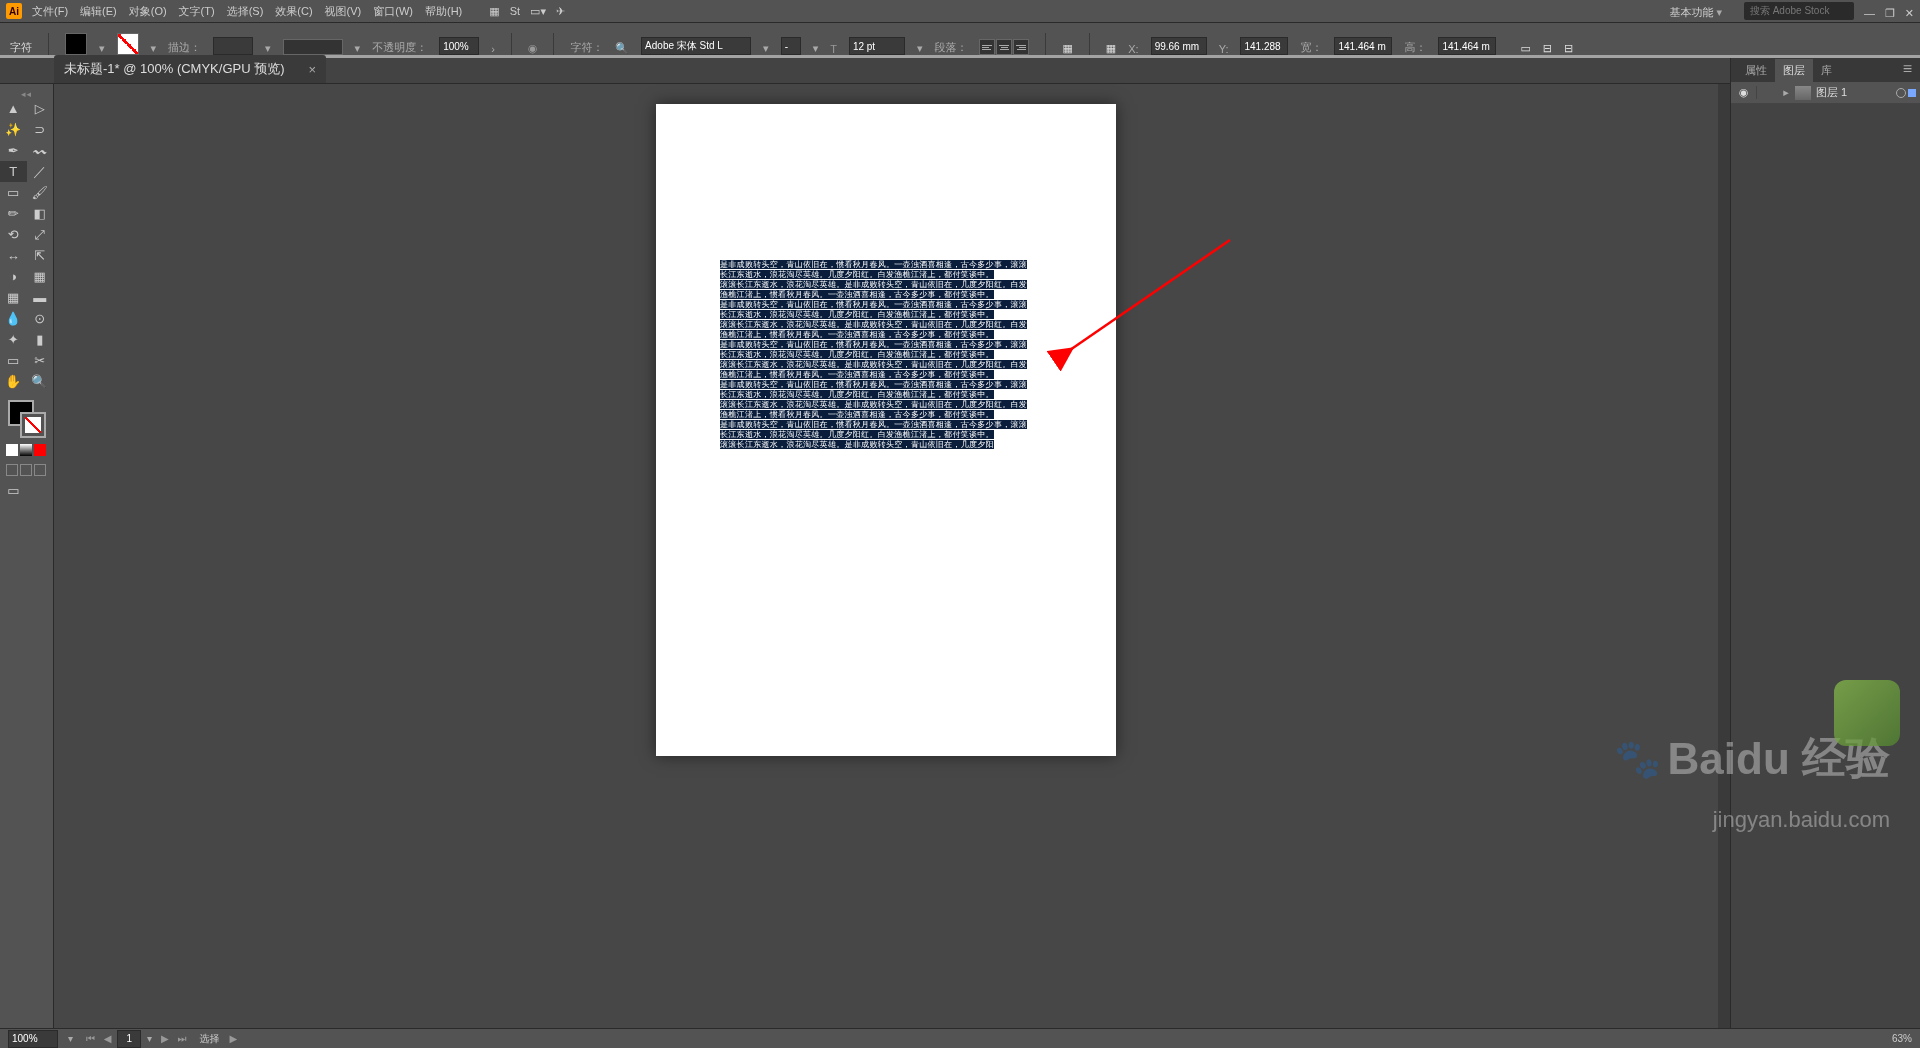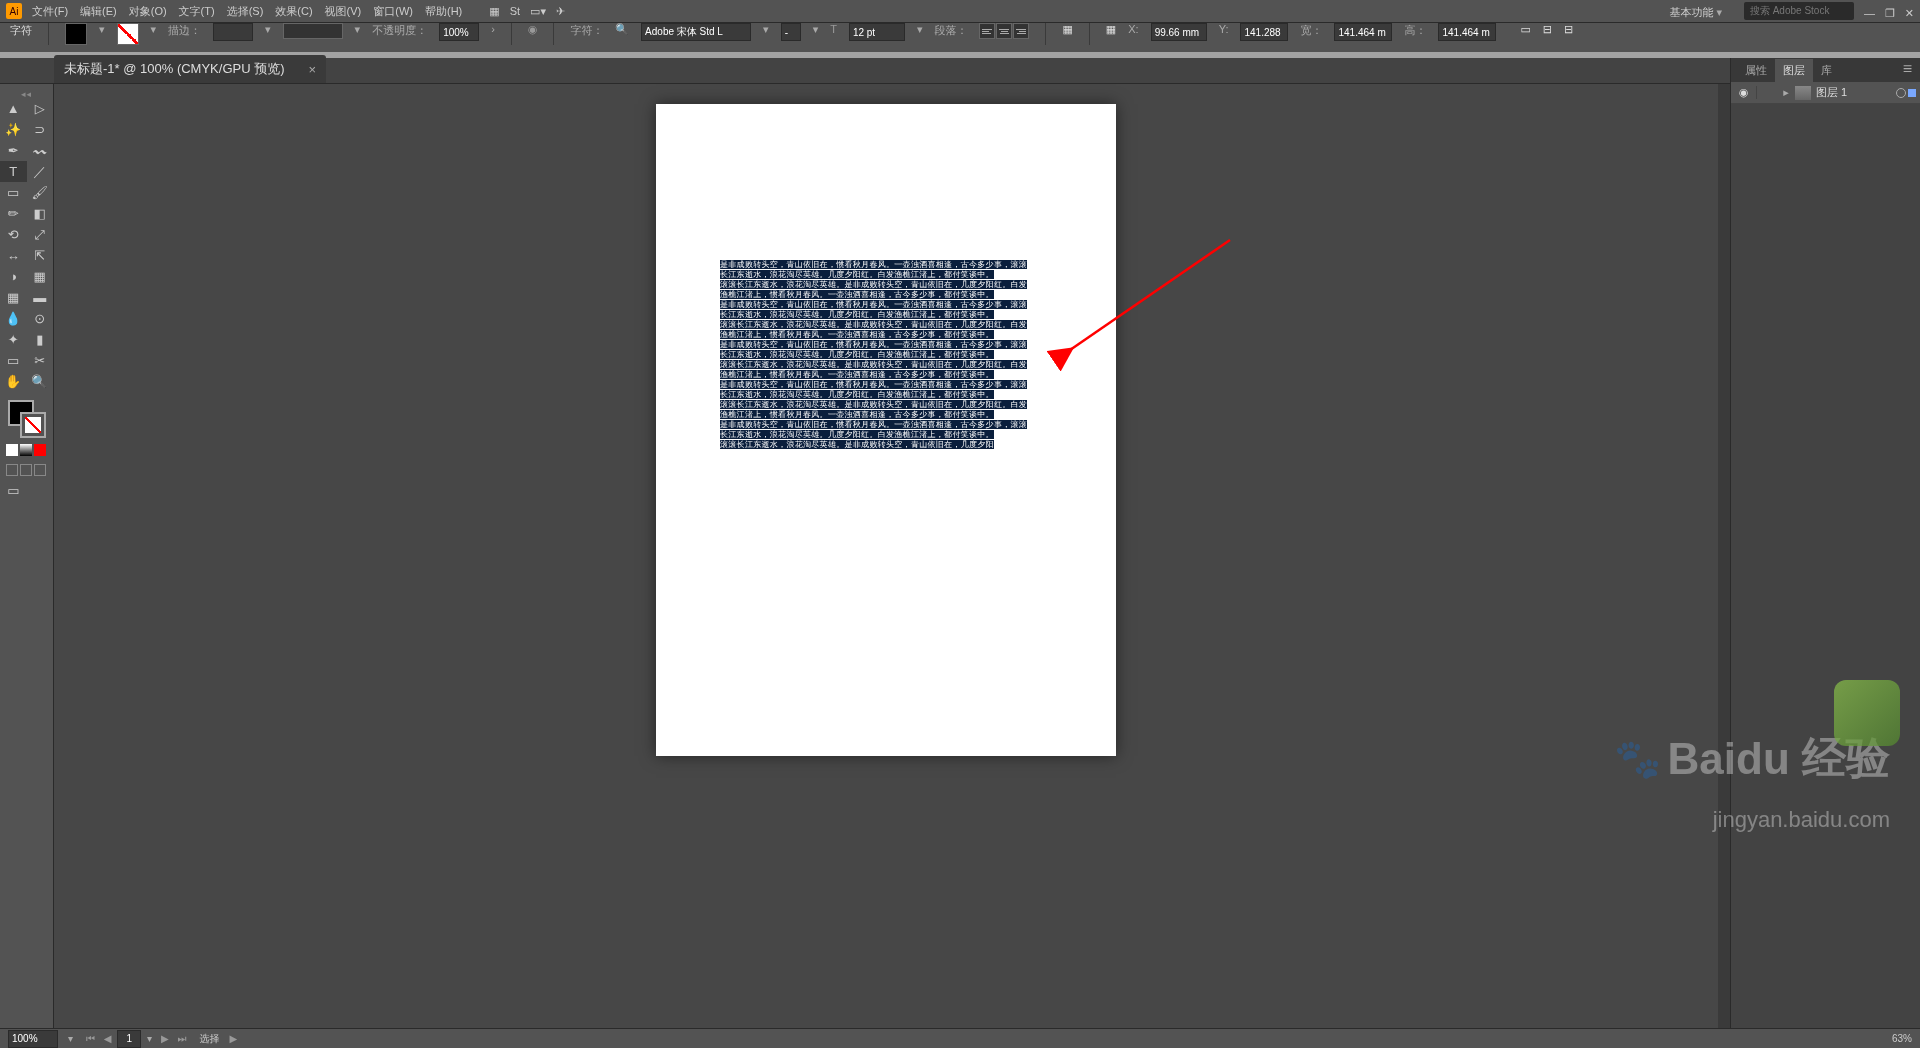--- a/index.html
+++ b/index.html
@@ -1,26 +1,26 @@
 <!DOCTYPE html>
 <html><head>
 <meta charset="utf-8">
 <style>
 *{box-sizing:border-box;margin:0;padding:0;font-family:"Microsoft YaHei",sans-serif;user-select:none}
 body{background:#434343;width:1920px;height:1048px;overflow:hidden;position:relative}
 .menubar{height:22px;background:#535353;display:flex;align-items:center;padding:0 6px;color:#ccc;font-size:11px}
-.ai-logo{width:16px;height:16px;background:#ff9a00;color:#330000;display:flex;align-items:center;justify-content:center;font-weight:normal;font-size:10px;border-radius:2px;margin-right:10px}
+.ai-logo{width:16px;height:16px;background:#ff9a00;color:#330000;display:flex;align-items:center;justify-content:center;font-weight:bold;font-size:10px;border-radius:2px;margin-right:10px}
 .menubar .mi{margin-right:12px;cursor:pointer}
 .menubar .spacer{flex:1}
 .titlebar-right{display:flex;align-items:flex-end;gap:10px}
 .search-stock{background:#2a2a2a;color:#777;font-size:10px;padding:2px 6px;border-radius:2px;width:110px}
 .win-btns{display:flex;gap:10px;color:#ccc;font-size:11px}
 .toolbar-icons{display:flex;gap:10px;margin-left:15px;color:#ccc}
 .toolbar-icons span{cursor:pointer}
-.control-bar{height:36px;background:#535353;border-top:1px solid #2a2a2a;border-bottom:6px solid #a3a3a3;display:flex;align-items:flex-start;padding:0 10px;color:#ddd;font-size:11px;gap:12px}
+.control-bar{height:36px;background:#535353;border-top:1px solid #2a2a2a;border-bottom:3px solid #a3a3a3;display:flex;align-items:flex-end;padding:0 10px;color:#ddd;font-size:11px;gap:12px}
 .ctrl-sep{width:1px;height:22px;background:#3a3a3a;margin:0 4px}
 .swatch{width:22px;height:22px;border:1px solid #666;display:inline-block}
 .swatch.black{background:#000}
 .swatch.nostroke{background:#fff;position:relative}
 .swatch.nostroke::after{content:"";position:absolute;left:0;top:0;right:0;bottom:0;background:linear-gradient(to top right,transparent 45%,red 45%,red 55%,transparent 55%)}
 .num-input{background:#3a3a3a;color:#fff;border:1px solid #2a2a2a;height:18px;font-size:10px;padding:0 3px}
 .wlabel{color:#aaa}
 .dropdown-arrow::after{content:"▾";margin-left:3px;color:#aaa}
 .align-btns{display:flex;gap:1px}
 .align-btn{width:16px;height:16px;border:1px solid #666;background:#333;display:flex;flex-direction:column;justify-content:center;gap:1px;padding:2px}

